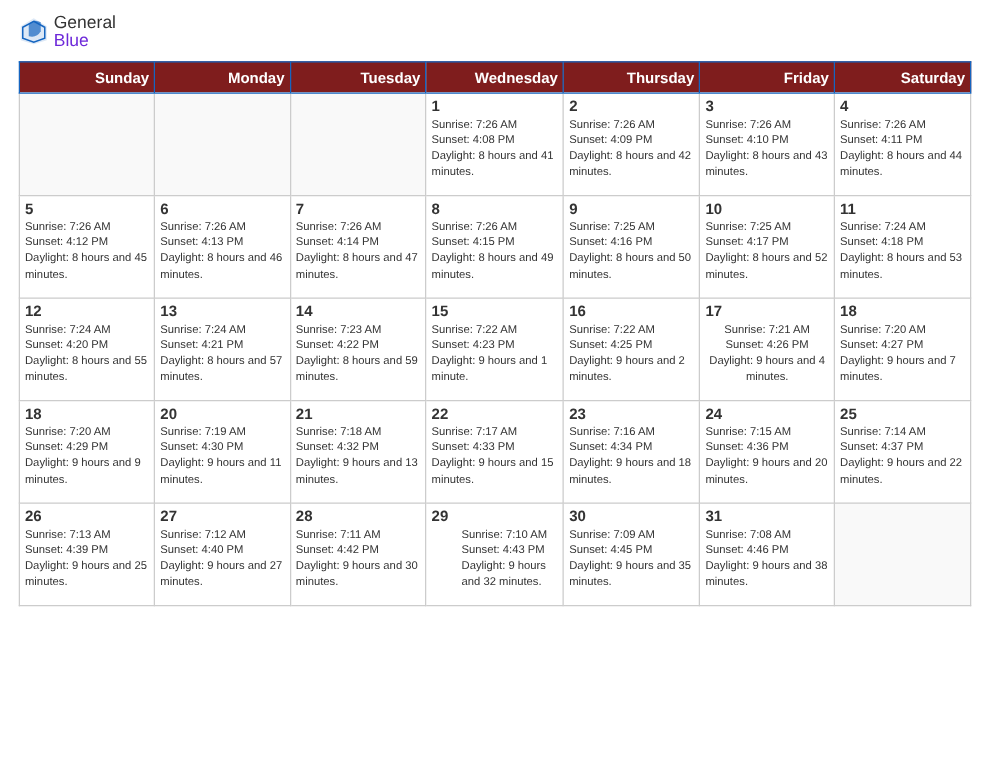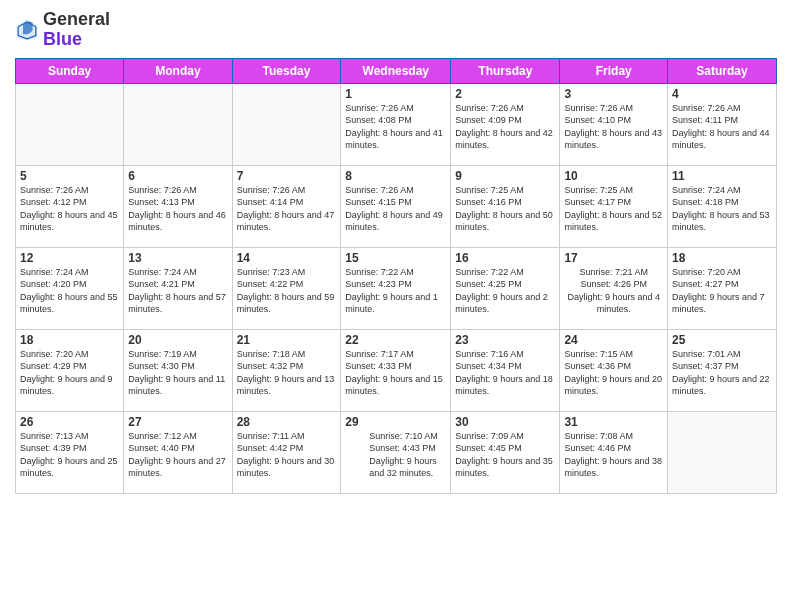--- a/index.html
+++ b/index.html
@@ -21,22 +21,22 @@
       justify-content: space-between;
       align-items: flex-start;
       margin-bottom: 8px;
     }
     .logo {
       display: flex;
       align-items: center;
       gap: 4px;
     }
     .logo-text {
-      font-size: 18px;
-      font-weight: bold;
+      font-size: 14px;
+      font-weight: normal;
       line-height: 1.1;
     }
     .logo-general { color: #333; }
     .logo-blue { color: #6d28d9; }
     .logo-icon {
       width: 24px;
       height: 24px;
     }
     .title-block {
       text-align: right;
@@ -51,27 +51,27 @@
       font-size: 14px;
       color: #555;
       font-weight: normal;
     }
     .calendar {
       width: 100%;
       border-collapse: collapse;
       border: 1px solid #ccc;
     }
     .calendar th {
-      background: #d946ef;
+      background: #7f1d1d;
       color: #fff;
       font-size: 12px;
       font-weight: bold;
       padding: 5px 4px;
       border: 1px solid #1565c0;
-      text-align: center;
+      text-align: right;
     }
     .calendar td {
       border: 1px solid #ccc;
       vertical-align: top;
       padding: 3px 4px;
       font-size: 9.5px;
       color: #333;
       width: 113px;
       height: 82px;
       background: #fff;
@@ -276,21 +276,21 @@
 Daylight: 9 hours and 18 minutes.</div>
           </td>
           <td>
             <span class="day-num">24</span>
             <div class="day-info" style="white-space: pre-line;">Sunrise: 7:15 AM
 Sunset: 4:36 PM
 Daylight: 9 hours and 20 minutes.</div>
           </td>
           <td>
             <span class="day-num">25</span>
-            <div class="day-info" style="white-space: pre-line;">Sunrise: 7:01 AM
+            <div class="day-info" style="white-space: pre-line;">Sunrise: 7:14 AM
 Sunset: 4:37 PM
 Daylight: 9 hours and 22 minutes.</div>
           </td>
         </tr>
         <tr>
           <td>
             <span class="day-num">26</span>
             <div class="day-info" style="white-space: pre-line;">Sunrise: 7:13 AM
 Sunset: 4:39 PM
 Daylight: 9 hours and 25 minutes.</div>

